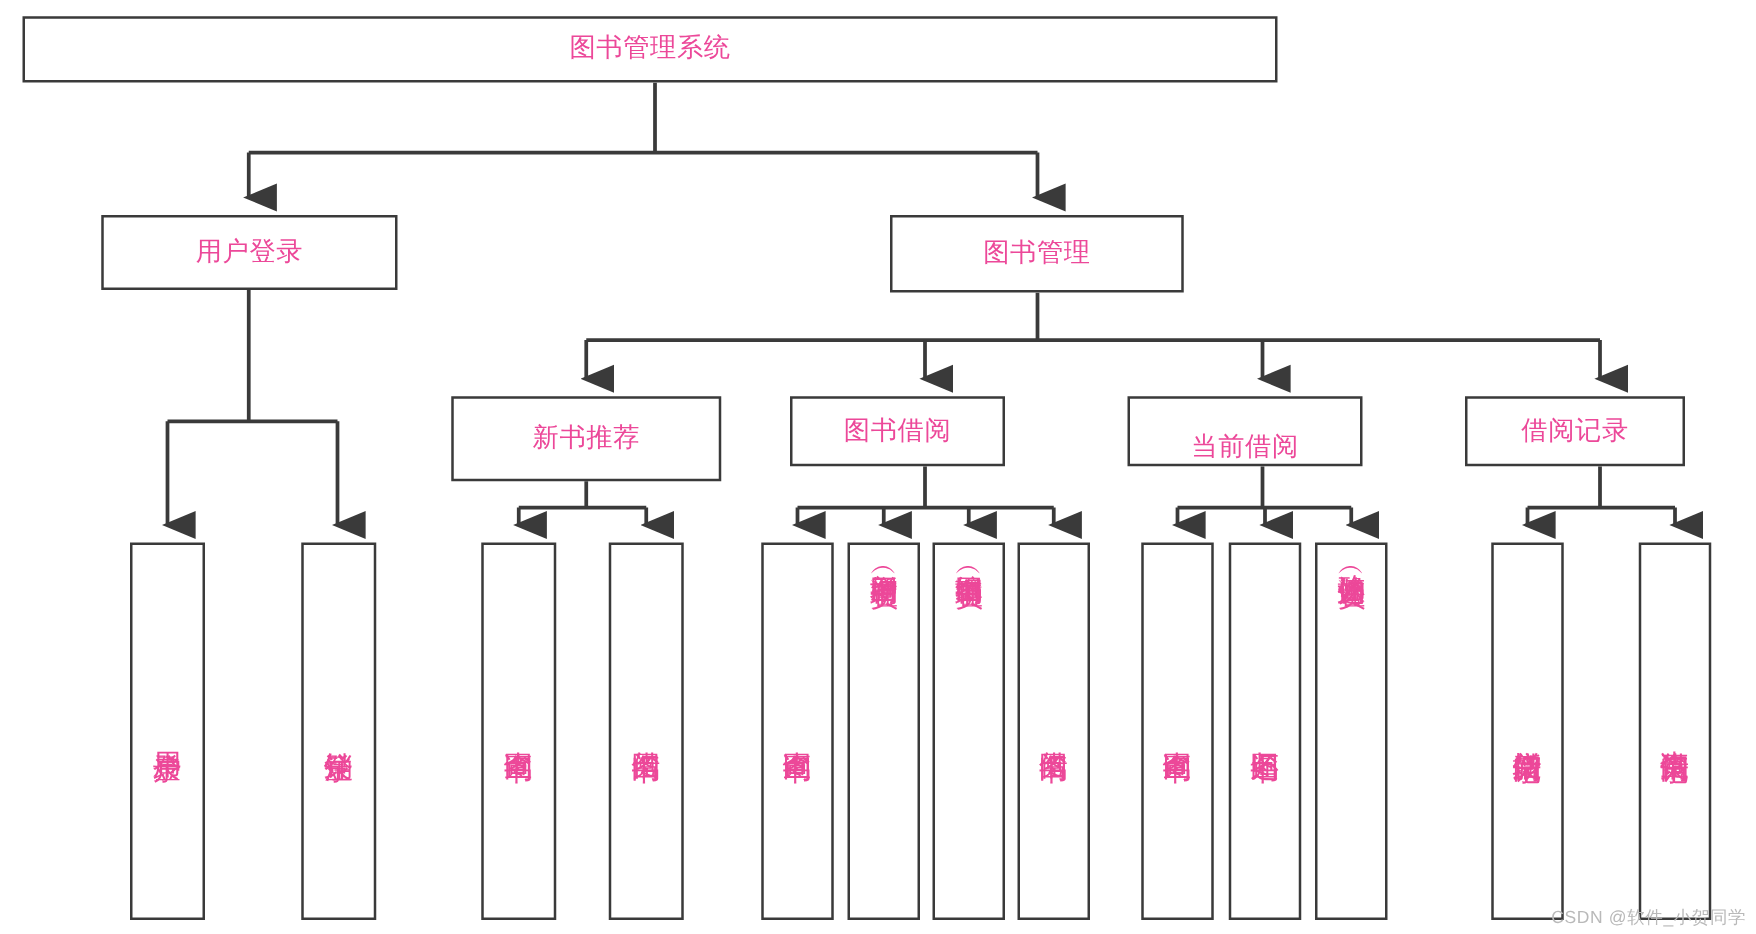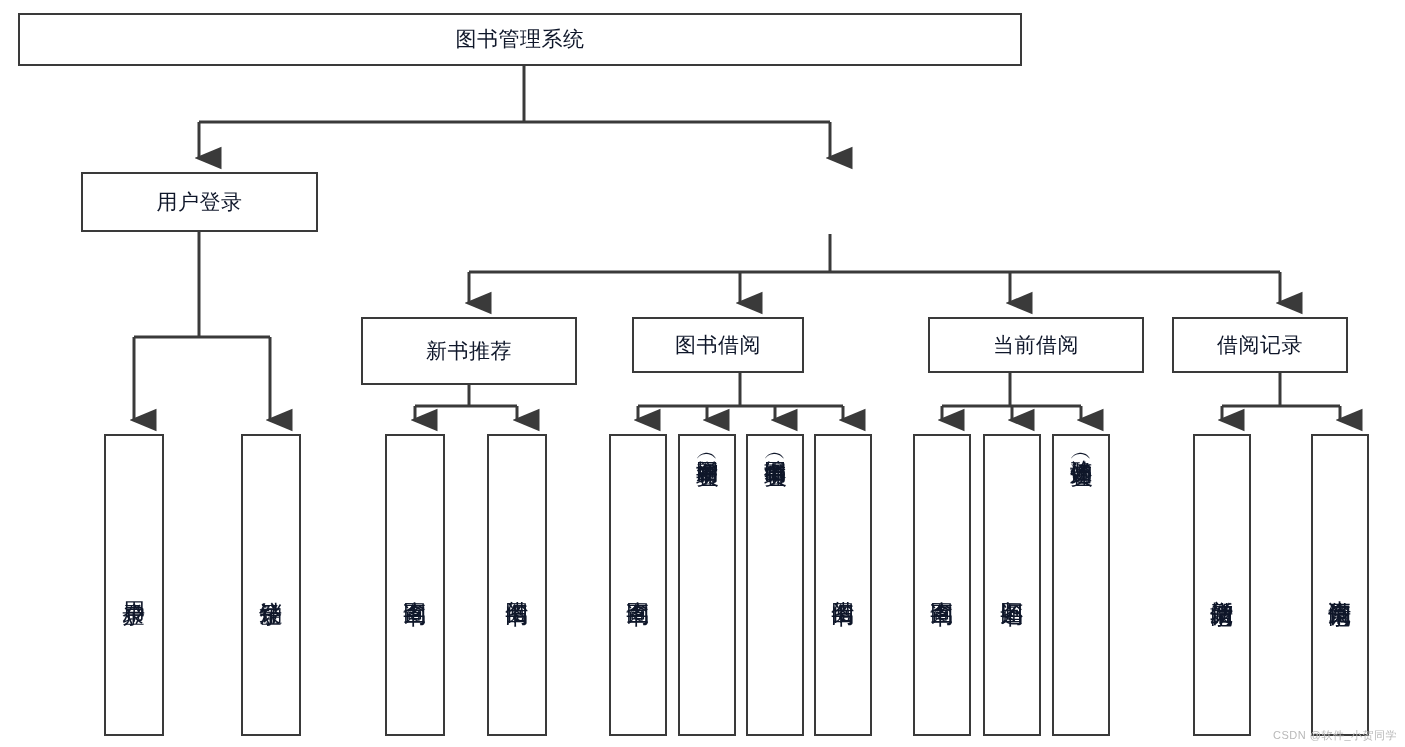--- a/index.html
+++ b/index.html
@@ -27,21 +27,21 @@
     height: 747px;
   }
   .node {
     position: absolute;
     box-sizing: border-box;
     background: #ffffff;
     border: 2px solid #3a3a3a;
     display: flex;
     align-items: center;
     justify-content: center;
-    color: #0f172a;
+    color: #ec4899;
   }
   .node .label {
     display: block;
     line-height: 1.18;
     letter-spacing: 0.5px;
   }
   .node.horizontal .label {
     writing-mode: horizontal-tb;
     font-size: 21px;
     white-space: nowrap;
@@ -62,21 +62,21 @@
     line-height: 1.02;
   }
   .node.vertical.centered {
     align-items: center;
     padding-top: 0;
   }
   #watermark {
     position: absolute;
     right: 8px;
     bottom: 4px;
-    font-size: 11px;
+    font-size: 14px;
     color: #b9b9b9;
     white-space: nowrap;
     letter-spacing: 0.5px;
   }
 </style>
 </head>
 <body>
 
 <div id="diagram-root">
 
@@ -133,28 +133,31 @@
     </g>
   </svg>
 
   <div class="node horizontal" id="node-root" style="left: 18px; top: 13px; width: 1004px; height: 53px;">
     <span class="label">图书管理系统</span>
   </div>
 
   <div class="node horizontal" id="node-user-login" style="left: 81px; top: 172px; width: 237px; height: 60px;">
     <span class="label">用户登录</span>
   </div>
+  <div class="node horizontal" id="node-book-manage" style="left: 712px; top: 172px; width: 235px; height: 62px;">
+    <span class="label">图书管理</span>
+  </div>
 
   <div class="node horizontal" id="node-new-book-recommend" style="left: 361px; top: 317px; width: 216px; height: 68px;">
     <span class="label">新书推荐</span>
   </div>
   <div class="node horizontal" id="node-book-borrow" style="left: 632px; top: 317px; width: 172px; height: 56px;">
     <span class="label">图书借阅</span>
   </div>
-  <div class="node horizontal" id="node-current-borrow" style="left: 928px; top: 317px; width: 216px; height: 56px;">
+  <div class="node horizontal" id="node-current-borrow" style="left: 902px; top: 317px; width: 188px; height: 56px; align-items: flex-end;">
     <span class="label">当前借阅</span>
   </div>
   <div class="node horizontal" id="node-borrow-record" style="left: 1172px; top: 317px; width: 176px; height: 56px;">
     <span class="label">借阅记录</span>
   </div>
 
   <div class="node vertical centered" id="node-leaf-0" style="left: 104px; top: 434px; width: 60px; height: 302px;">
     <span class="label">用户登录</span>
   </div>
   <div class="node vertical centered" id="node-leaf-1" style="left: 241px; top: 434px; width: 60px; height: 302px;">

